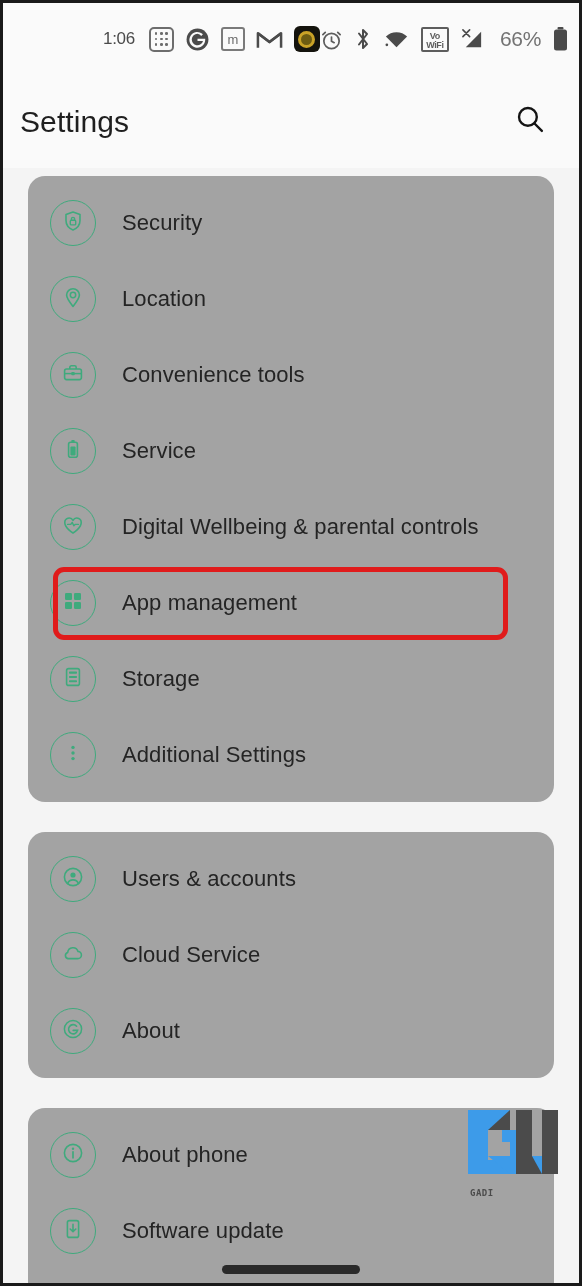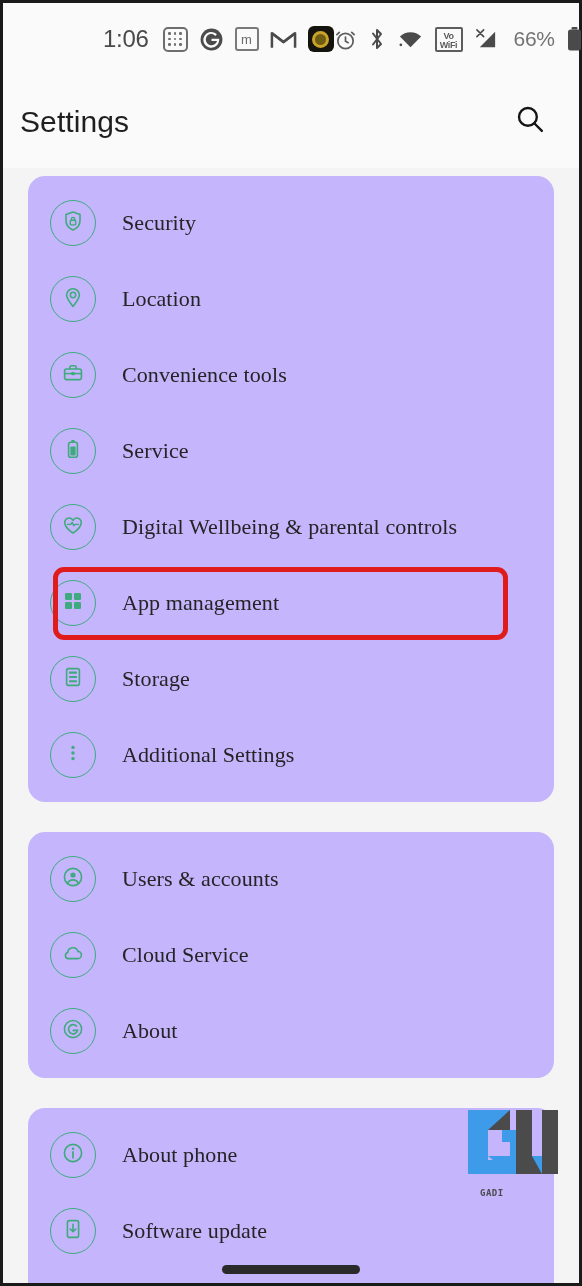--- a/index.html
+++ b/index.html
@@ -41,21 +41,21 @@
     align-items: center;
     justify-content: space-between;
     padding: 0 22px 0 100px;
   }
   .status-group {
     display: flex;
     align-items: center;
     gap: 11px;
   }
   .status-time {
-    font-size: 24px;
+    font-size: 17px;
     color: #4a4a4a;
     letter-spacing: -0.3px;
     margin-right: 3px;
   }
   .status-pct {
     font-size: 21px;
     color: #737373;
     letter-spacing: -0.3px;
     margin-left: 4px;
   }
@@ -140,25 +140,24 @@
   #content {
     position: absolute;
     top: 168px; left: 3px;
     width: 576px;
     height: 1115px;
     background: #f4f4f4;
     overflow: hidden;
   }
 
   .card {
-    background: #c4b5fd;
+    background: #a3a3a3;
     border-radius: 17px;
     margin: 0 25px 30px 25px;
     padding: 9px 0;
-    font-family: Liberation Serif, serif;
   }
   .card.first { margin-top: 8px; }
 
   .row {
     display: flex;
     align-items: center;
     height: 76px;
     padding: 0 0 0 22px;
     position: relative;
     cursor: pointer;
@@ -196,21 +195,21 @@
   #watermark {
     position: absolute;
     right: 22px;
     bottom: 86px;
     width: 96px;
     height: 96px;
     pointer-events: none;
   }
   #watermark .wm-text {
     position: absolute;
-    left: 16px; bottom: 2px;
+    left: 6px; bottom: 2px;
     font-family: "DejaVu Sans Mono", monospace;
     font-size: 9px;
     font-weight: bold;
     color: #4b4b4b;
     letter-spacing: 0.5px;
   }
 
   
   #nav-bar {
     position: absolute;

